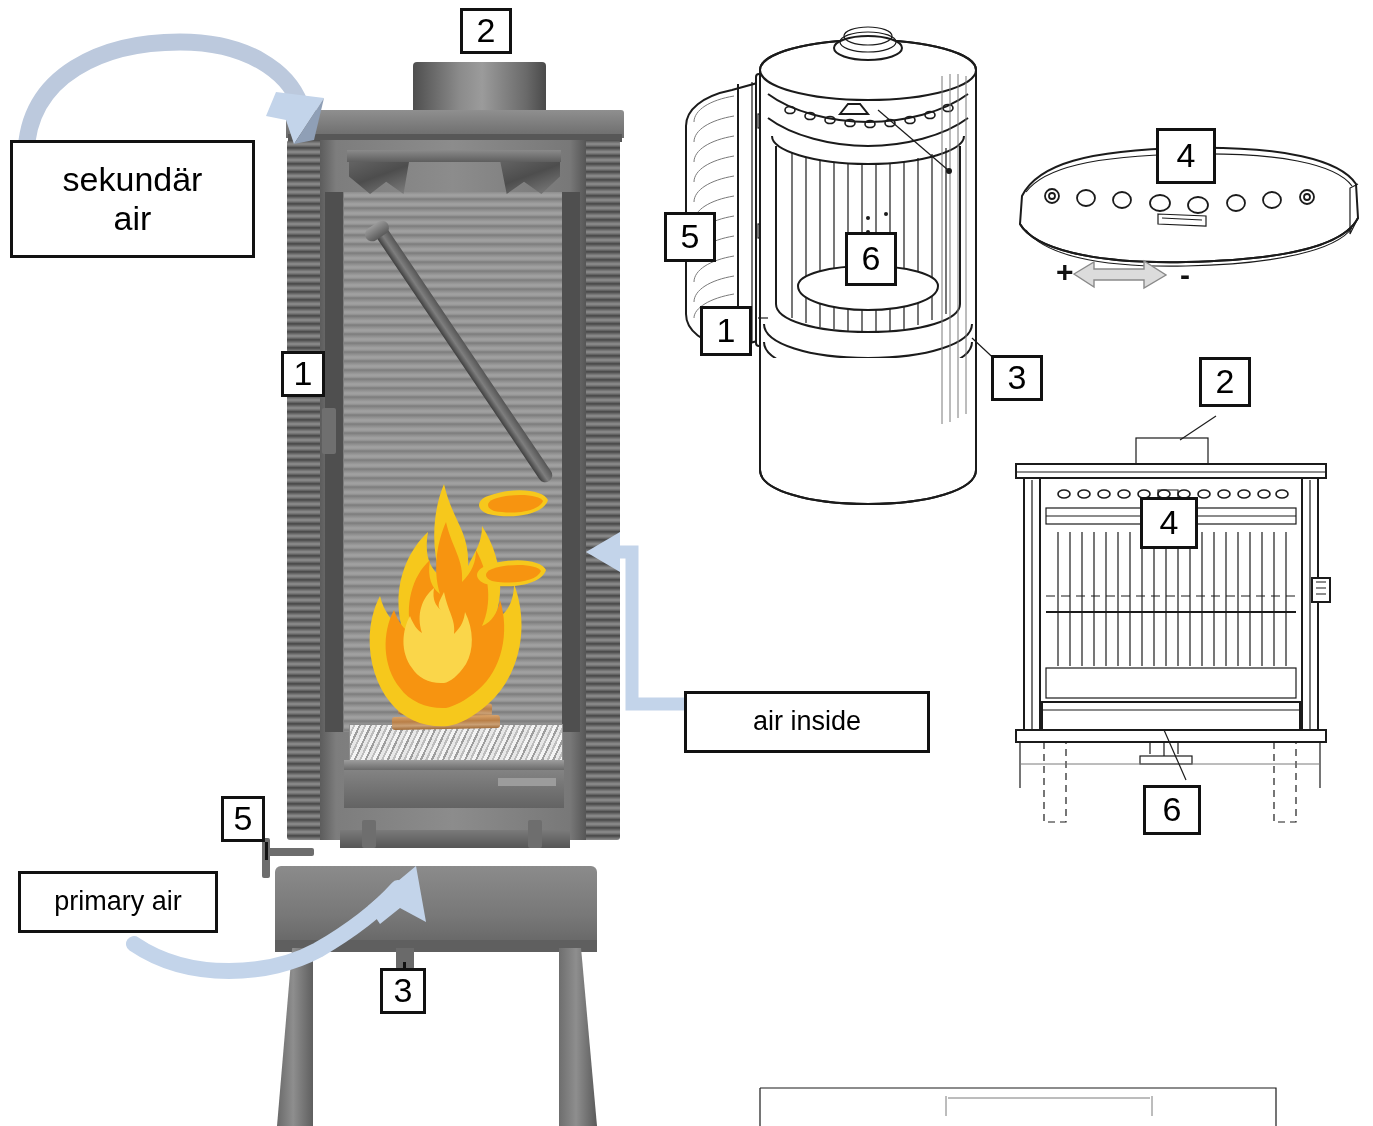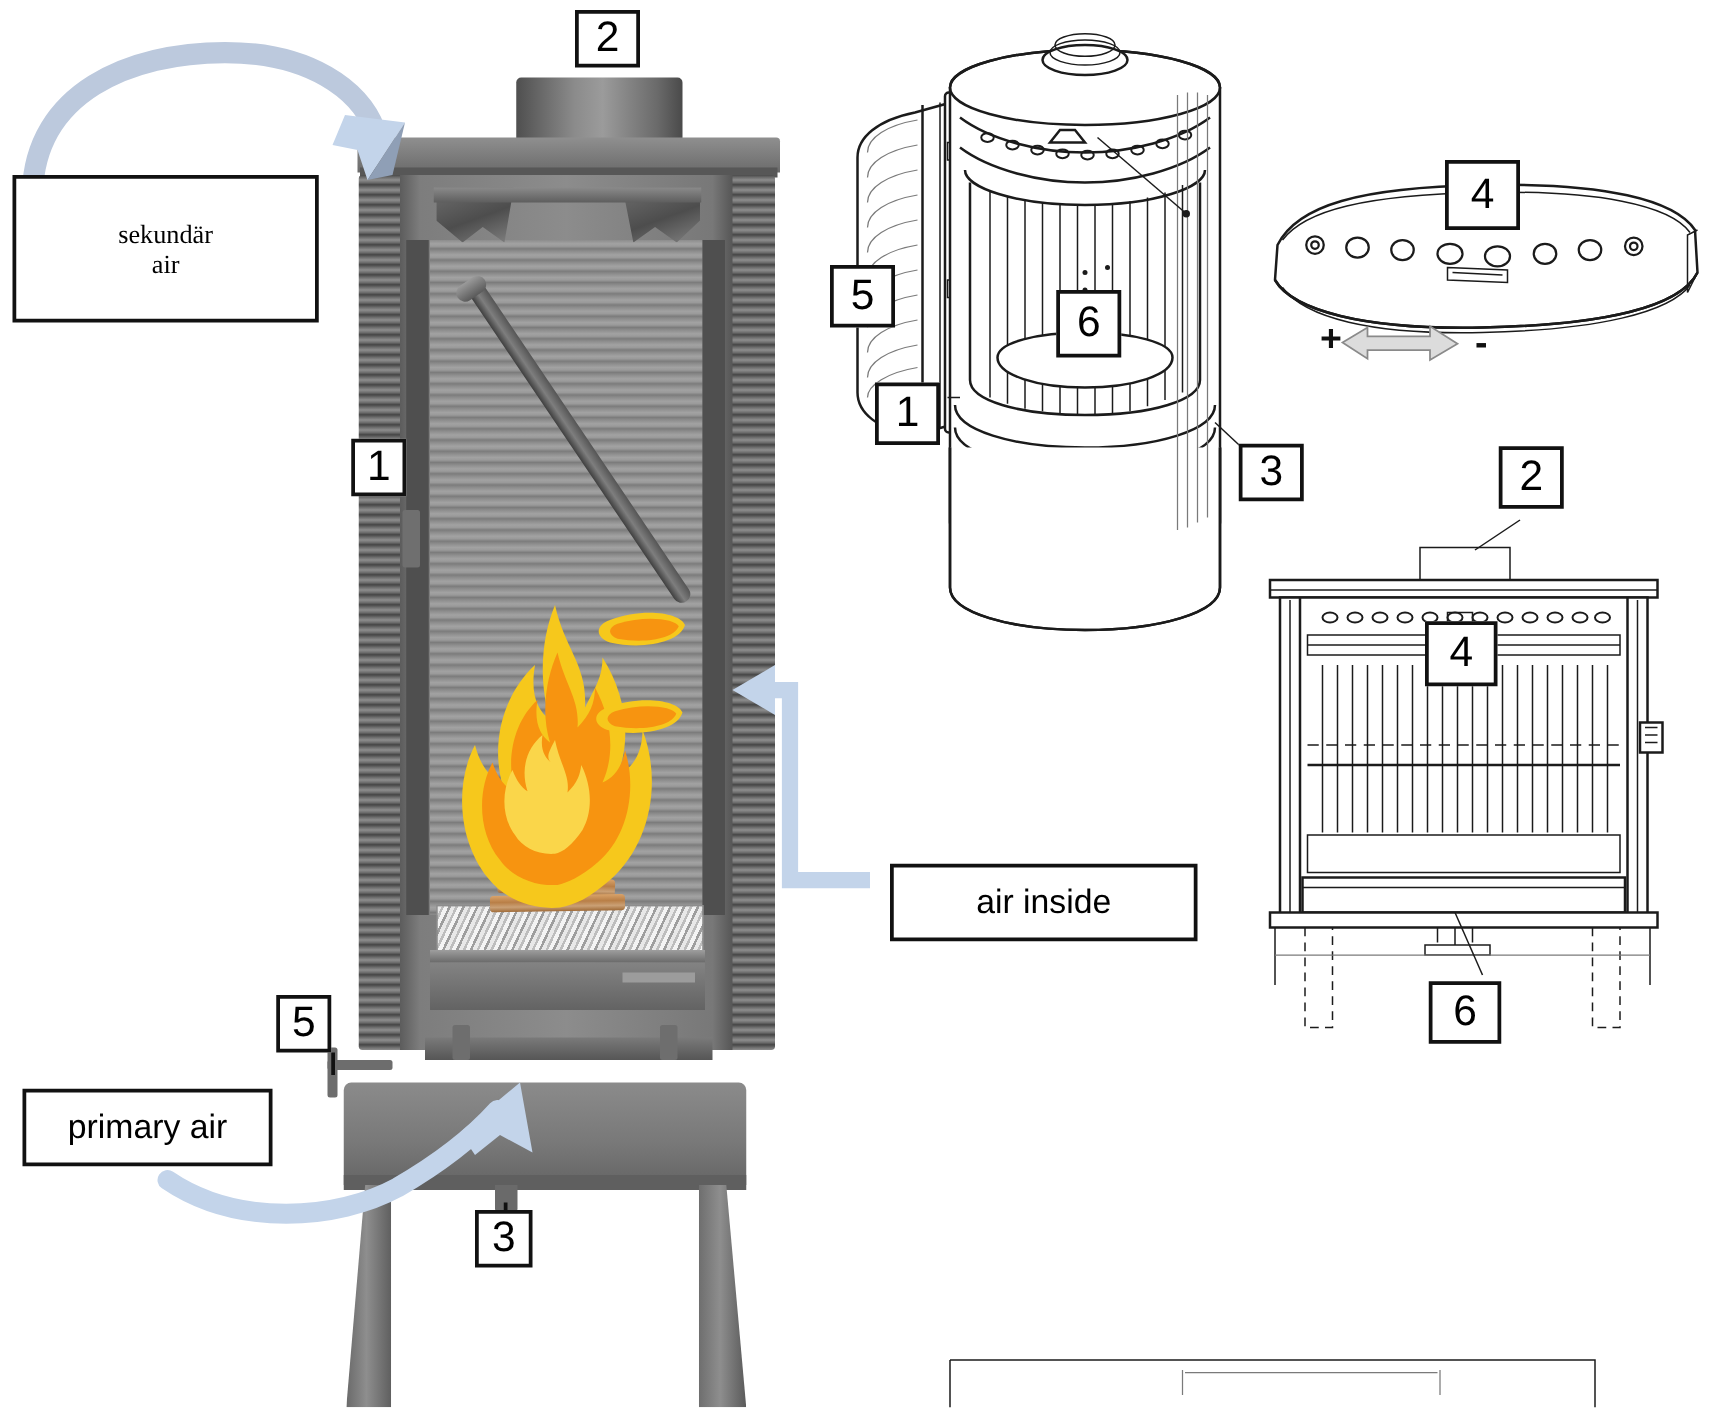--- a/index.html
+++ b/index.html
@@ -7,21 +7,21 @@
        font-family:"Liberation Sans","DejaVu Sans",sans-serif;}
 
   .stage{position:absolute;left:0;top:0;width:1373px;height:1126px;}
 
   
   .box{position:absolute;background:#fff;border:3px solid #111;
        display:flex;align-items:center;justify-content:center;
        box-sizing:border-box;color:#000;line-height:1.15;}
   .num{font-size:34px;font-weight:400;}
   .txt{font-size:27px;text-align:center;padding:4px 10px;}
-  .txt2{font-size:21px;text-align:center;padding:6px 10px;font-family:Liberation Serif, serif;}
+  .txt2{font-size:34px;text-align:center;padding:6px 10px;}
 
   
   .lead{position:absolute;background:#111;}
 
   
   .flow{position:absolute;}
 
   
   .ms{position:absolute;}
   .fin-l,.fin-r{position:absolute;
@@ -380,21 +380,21 @@
     <path class="ln-t" d="M2 2 L518 2 L518 40 M2 2 L2 40"></path>
     <path class="ln-h" d="M190 12 L392 12"></path>
     <path class="ln-h" d="M188 10 L188 30 M394 10 L394 30"></path>
   </svg>
 
   <div class="box txt2" style="left:10px;top:140px;width:245px;height:118px;flex-direction:column;">
     <span>sekundär</span>
     <span>air</span>
   </div>
 
-  <div class="box txt" style="left:712px;top:691px;width:246px;height:62px;">
+  <div class="box txt" style="left:684px;top:691px;width:246px;height:62px;">
     <span>air inside</span>
   </div>
 
   <div class="box txt" style="left:18px;top:871px;width:200px;height:62px;">
     <span>primary air</span>
   </div>
 
   <div class="box num" style="left:460px;top:8px;width:52px;height:46px;">
     <span>2</span>
   </div>

